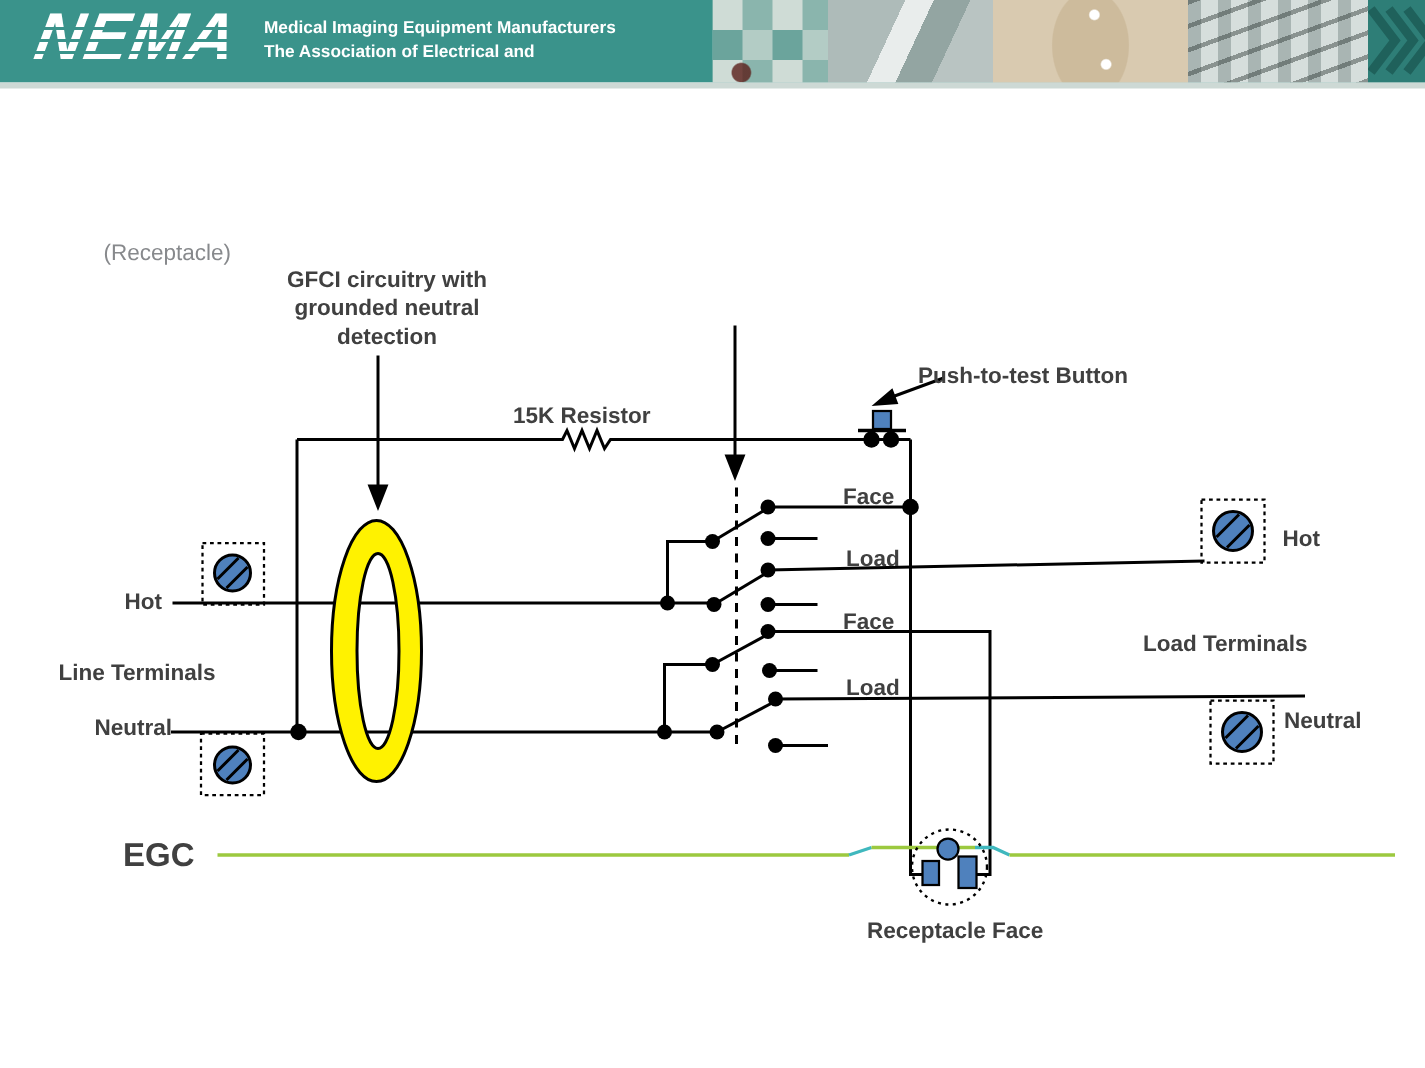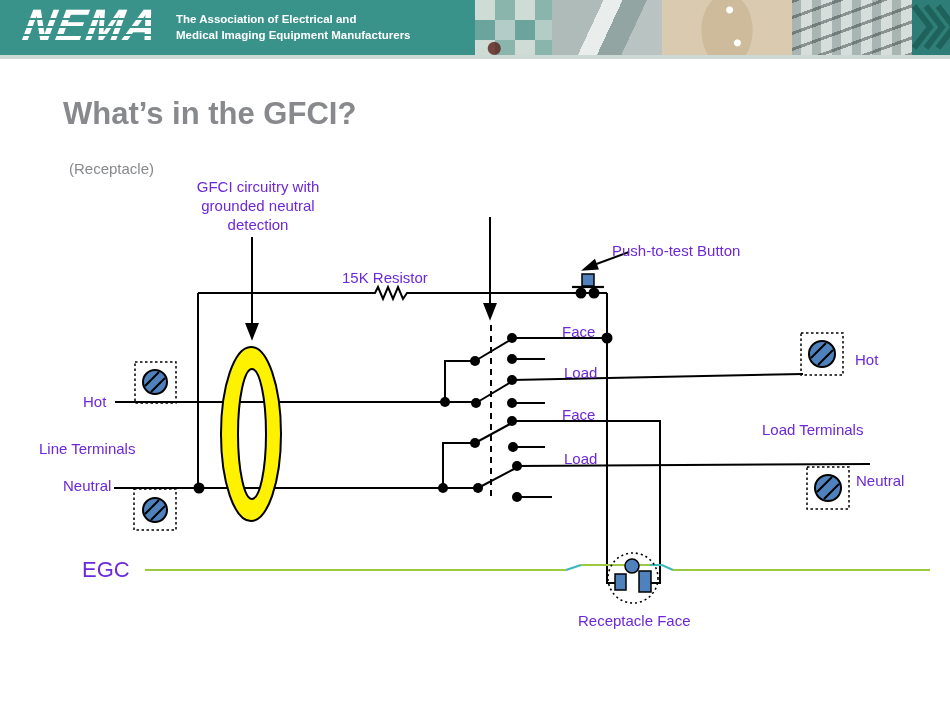--- a/index.html
+++ b/index.html
@@ -38,21 +38,21 @@
   .cb4{width:120px;background:
         repeating-linear-gradient(160deg, rgba(45,55,52,.45) 0 3px, rgba(45,55,52,0) 3px 15px),
         repeating-linear-gradient(90deg,#a9b5b3 0 9px,#d6dedc 9px 20px);}
   .cb5{width:38px;background:#2E7E77;position:relative;}
 
   
   .title{position:absolute;left:63px;top:96px;font-size:31px;font-weight:bold;color:#87898C;letter-spacing:0px;}
   .subtitle{position:absolute;left:69px;top:130px;font-size:15px;color:#87898C;margin-top:30px;}
 
   
-  .lbl{position:absolute;font-size:15px;font-weight:normal;color:#6d28d9;line-height:19px;white-space:pre-line;}
+  .lbl{position:absolute;font-size:15px;font-weight:bold;color:#404040;line-height:19px;white-space:pre-line;}
   #lbl-gfci{left:178px;top:177px;width:160px;text-align:center;}
   #lbl-trip{left:428px;top:180px;width:128px;text-align:center;}
   #lbl-resistor{left:342px;top:268px;}
   #lbl-push{left:612px;top:241px;}
   #lbl-face1{left:562px;top:322px;}
   #lbl-load1{left:564px;top:363px;}
   #lbl-face2{left:562px;top:405px;}
   #lbl-load2{left:564px;top:449px;}
   #lbl-hot-line{left:83px;top:392px;}
   #lbl-line-terminals{left:39px;top:439px;}
@@ -69,40 +69,39 @@
 <body>
 
 <div class="slide">
 
   <div class="header">
     <div class="logo">NEMA</div>
     <div class="logo-stripe" style="top:18px"></div>
     <div class="logo-stripe" style="top:26px"></div>
     <div class="logo-stripe" style="top:34px"></div>
     <div class="tagline">
+      <div>Medical Imaging Equipment Manufacturers</div>
       <div>The Association of Electrical and</div>
-      <div>Medical Imaging Equipment Manufacturers</div>
     </div>
     <div class="collage">
       <div class="cb1"></div>
       <div class="cb2"></div>
       <div class="cb3"></div>
       <div class="cb4"></div>
       <div class="cb5">
         <svg width="38" height="55">
           <polyline points="2,6 18,27 2,48" fill="none" stroke="#1F615B" stroke-width="6"></polyline>
           <polyline points="14,6 30,27 14,48" fill="none" stroke="#1F615B" stroke-width="6"></polyline>
           <polyline points="26,6 42,27 26,48" fill="none" stroke="#1F615B" stroke-width="6"></polyline>
         </svg>
       </div>
     </div>
   </div>
   <div class="header-strip"></div>
 
-  <div class="title">What’s in the GFCI?</div>
   <div class="subtitle">(Receptacle)</div>
 
   <svg class="diagram" width="950" height="712" viewBox="0 0 950 712">
 
     <g fill="#ffffff" stroke="#000" stroke-width="1.5" stroke-dasharray="2.5,2.5">
       <rect x="135" y="362" width="41" height="41"></rect>
       <rect x="134" y="489" width="42" height="41"></rect>
       <rect x="801" y="333" width="42" height="42"></rect>
       <rect x="807" y="467" width="42" height="42"></rect>
     </g>

